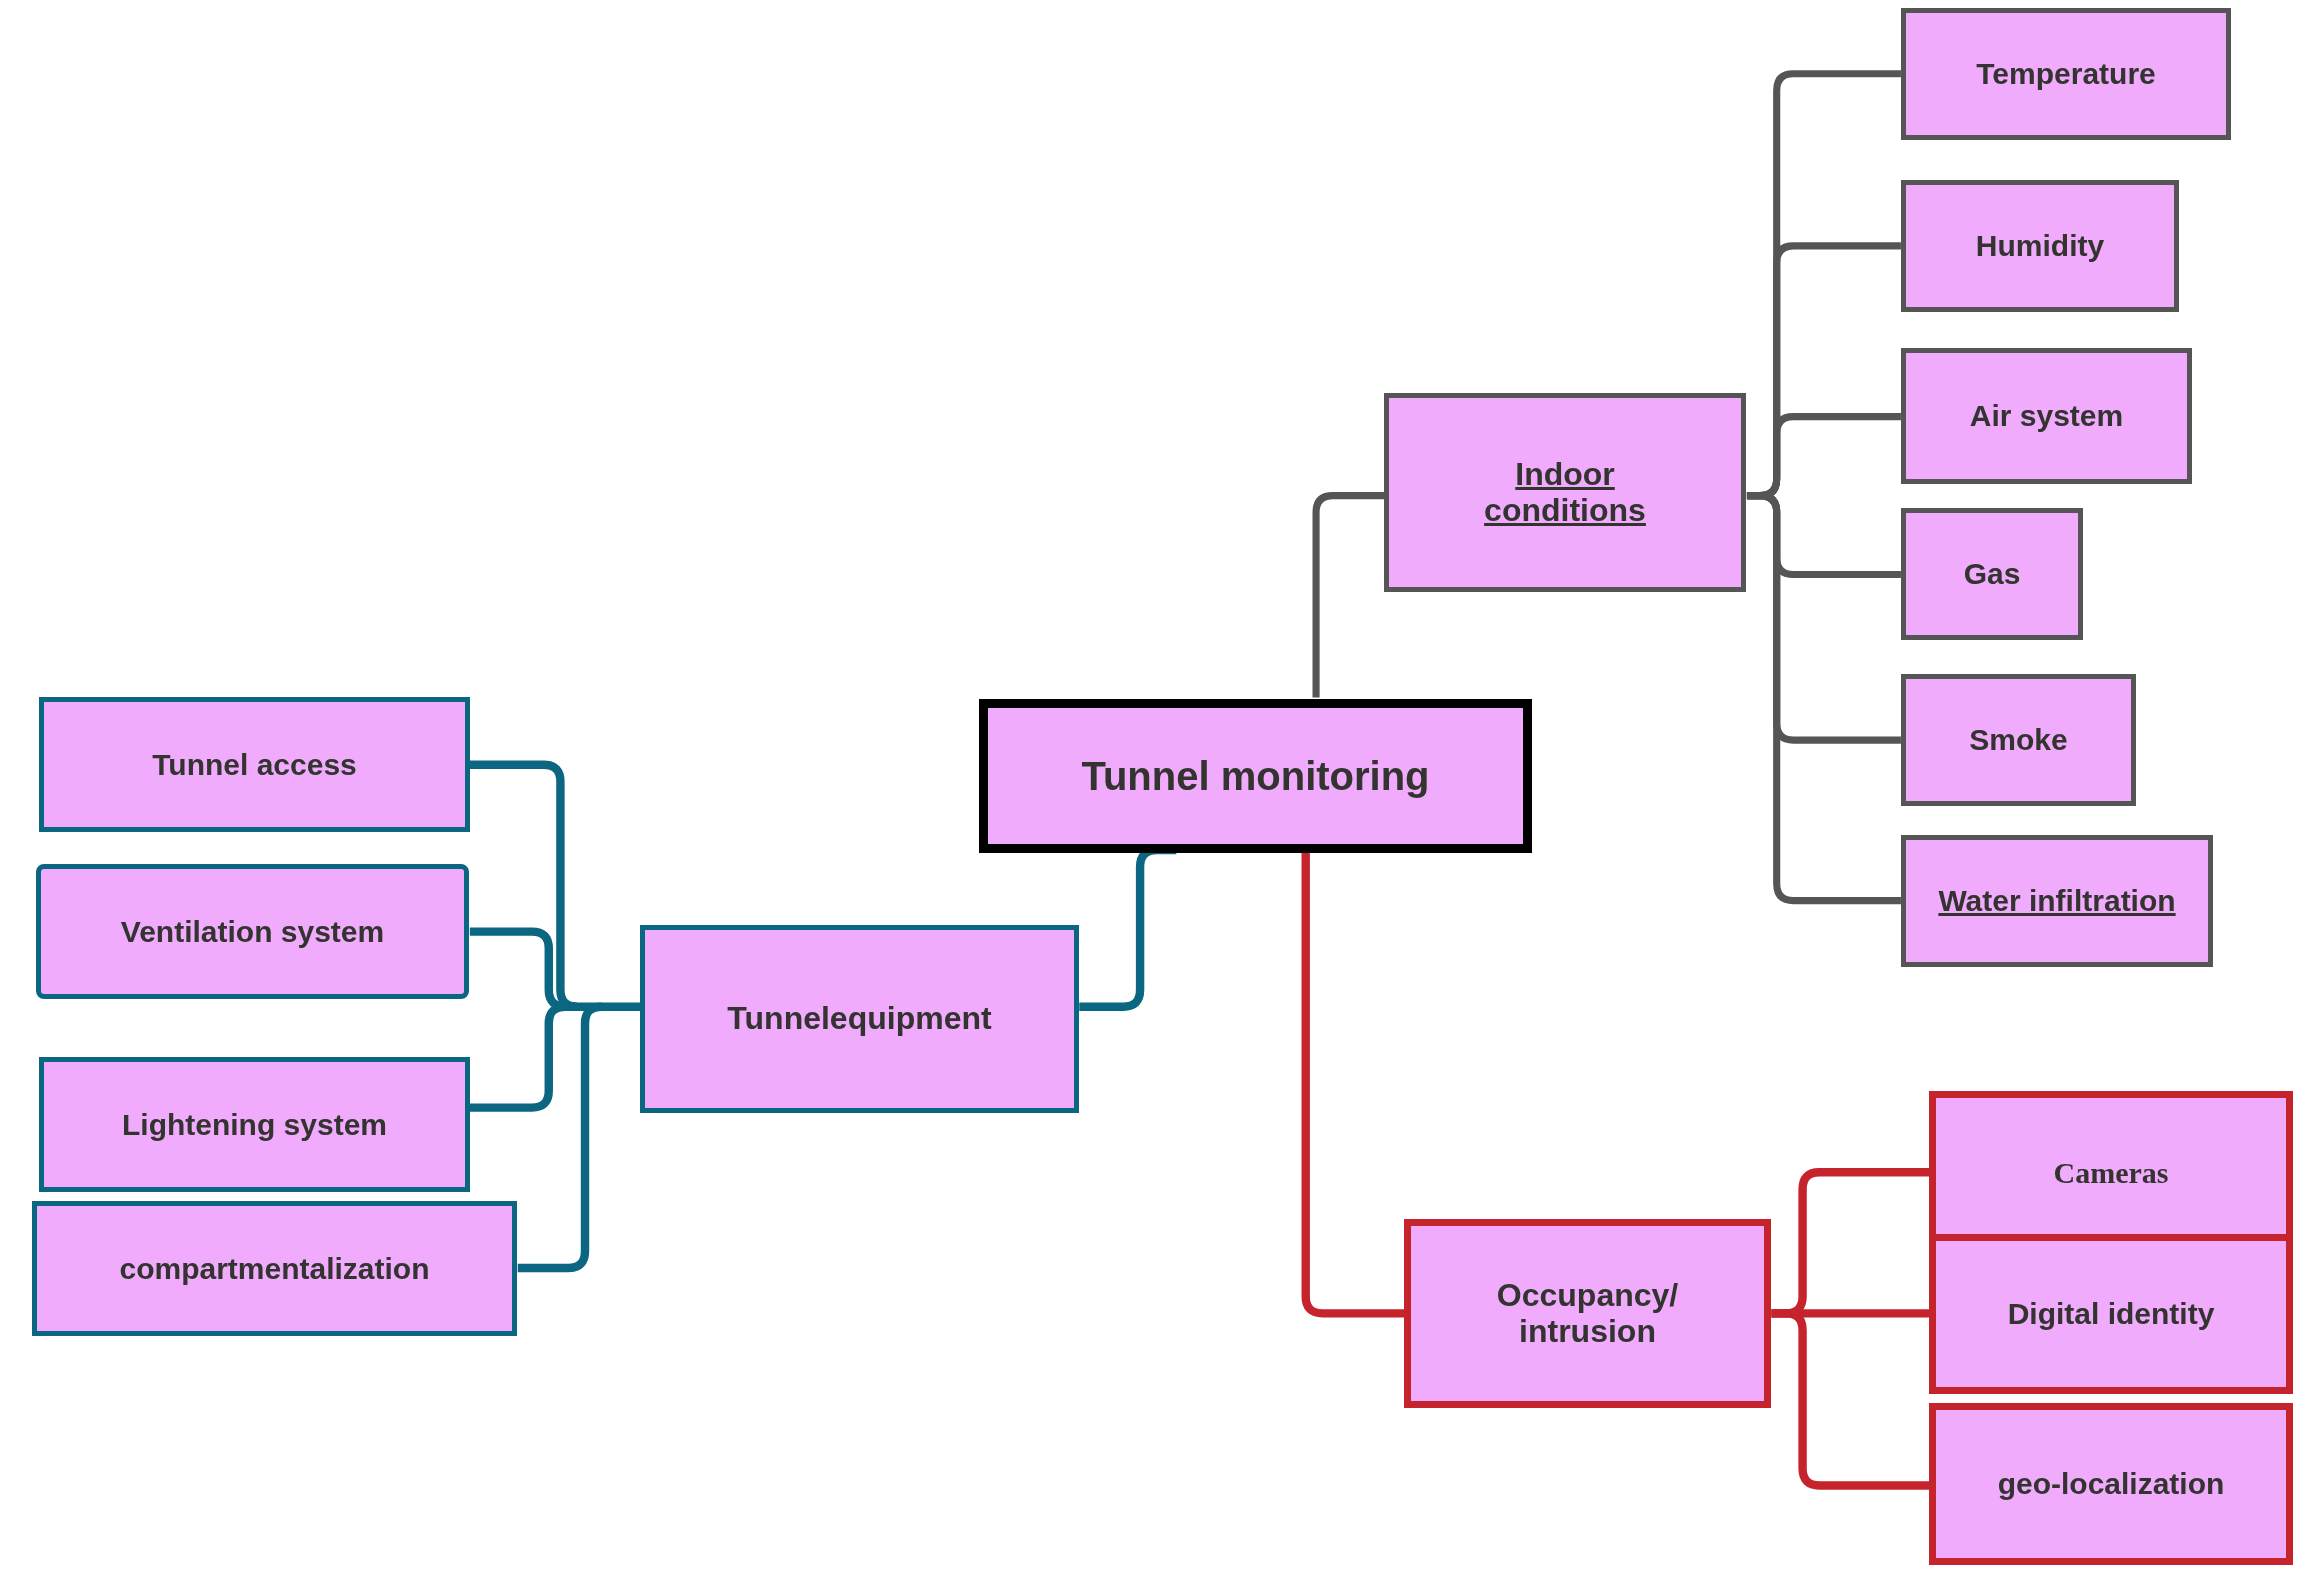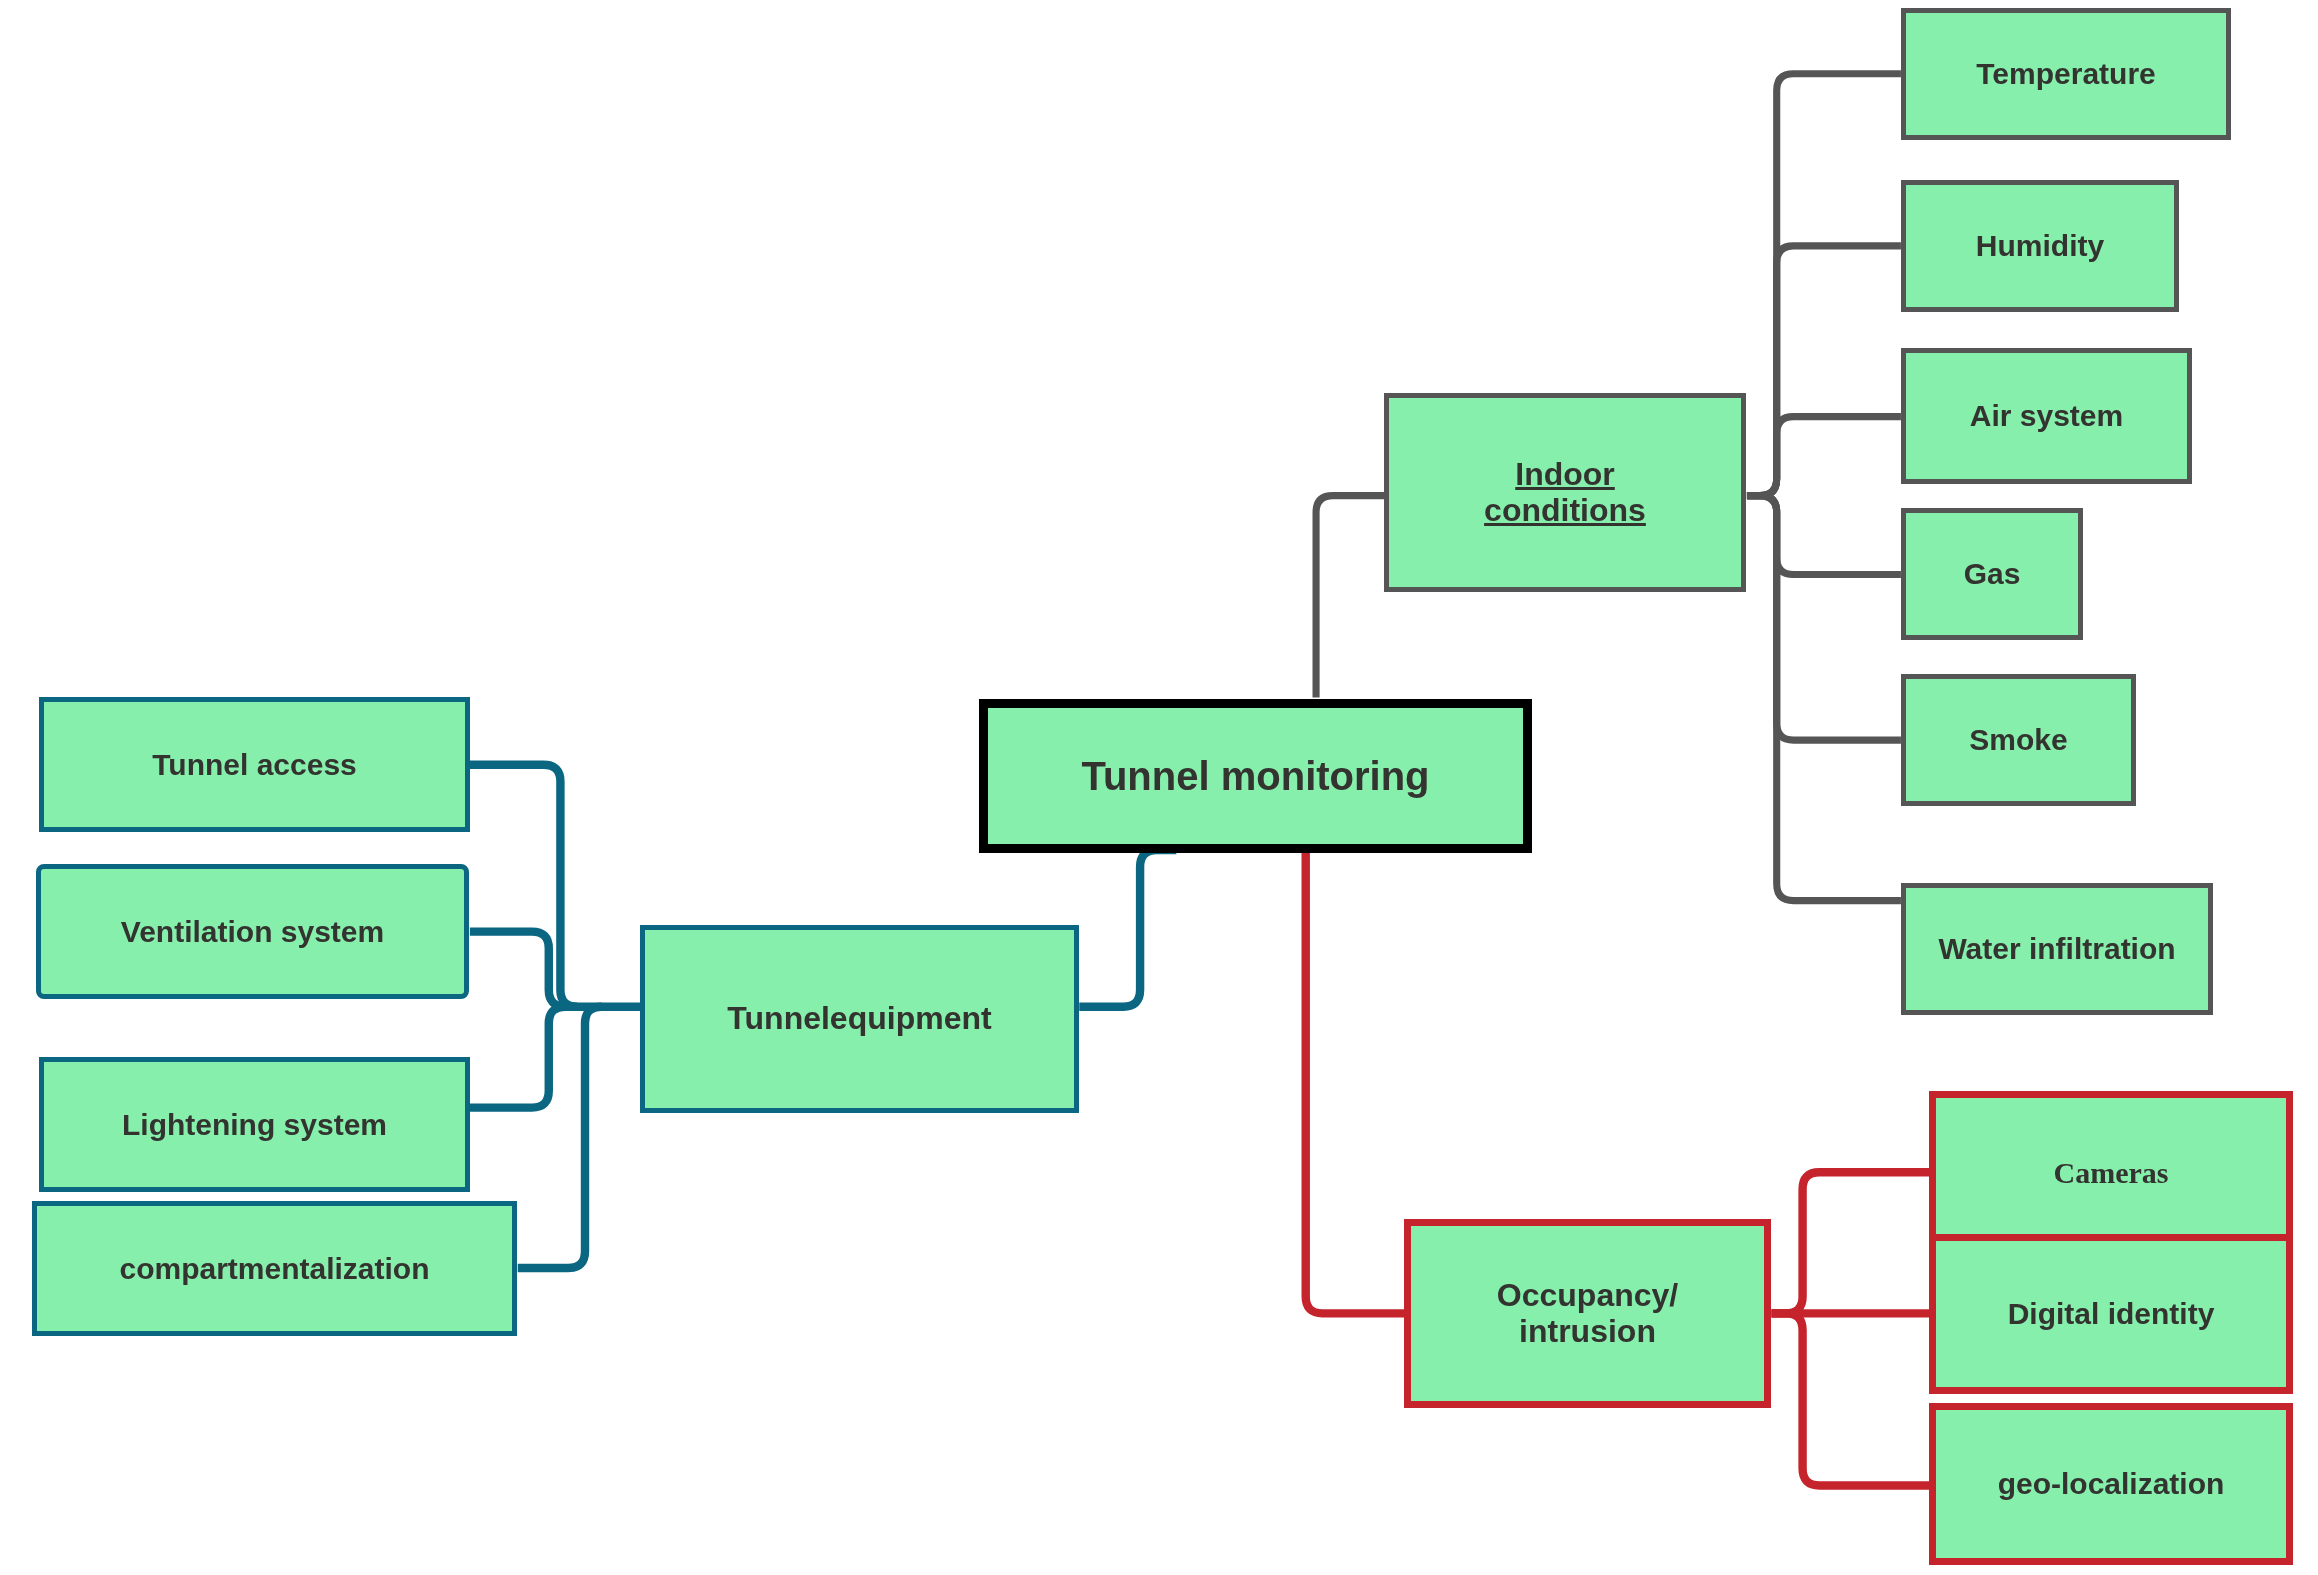--- a/index.html
+++ b/index.html
@@ -1,20 +1,20 @@
 <!DOCTYPE html>
 <html style="font-size:10.4px"><head>
 <meta charset="utf-8">
 <style>
   html,body{margin:0;padding:0;background:#ffffff;}
   body{font-family:"Liberation Sans", sans-serif;}
   #stage{position:relative;width:2319px;height:1576px;background:#fff;overflow:hidden;}
   svg.links{position:absolute;left:0;top:0;width:2319px;height:1576px;pointer-events:none;}
   .node{position:absolute;box-sizing:border-box;display:flex;align-items:center;
-        justify-content:center;text-align:center;background:#86efac;color:#333330;
+        justify-content:center;text-align:center;background:#f0abfc;color:#333330;
         font-weight:bold;line-height:1.12;}
   .n-teal{border:5.8px solid #0a6681;font-size:30px;}
   .n-gray{border:5.8px solid #555555;font-size:30px;}
   .n-red{border:7.1px solid #c5242c;font-size:30px;}
   .n-black{border:9px solid #000000;font-size:40px;}
   .n-hub{font-size:32px;}
 </style>
 </head>
 <body>
 
@@ -84,21 +84,21 @@
   </div>
   <div class="node n-gray" style="left:1901px;top:348px;width:291px;height:136px;">
     <span>Air system</span>
   </div>
   <div class="node n-gray" style="left:1901px;top:508px;width:182px;height:132px;">
     <span>Gas</span>
   </div>
   <div class="node n-gray" style="left:1901px;top:674px;width:235px;height:132px;">
     <span>Smoke</span>
   </div>
-  <div class="node n-gray" style="left:1901px;top:883px;width:312px;height:132px;">
+  <div class="node n-gray" style="left:1901px;top:835px;width:312px;height:132px;text-decoration:underline;">
     <span>Water infiltration</span>
   </div>
 
   <div class="node n-red n-hub" style="left:1404px;top:1219px;width:367px;height:189px;flex-direction:column;">
     <span>Occupancy/</span>
     <span>intrusion</span>
   </div>
 
   <div class="node n-red" style="left:1929px;top:1091px;width:364px;height:163px;font-family:Liberation Serif, serif;">
     <span>Cameras</span>

